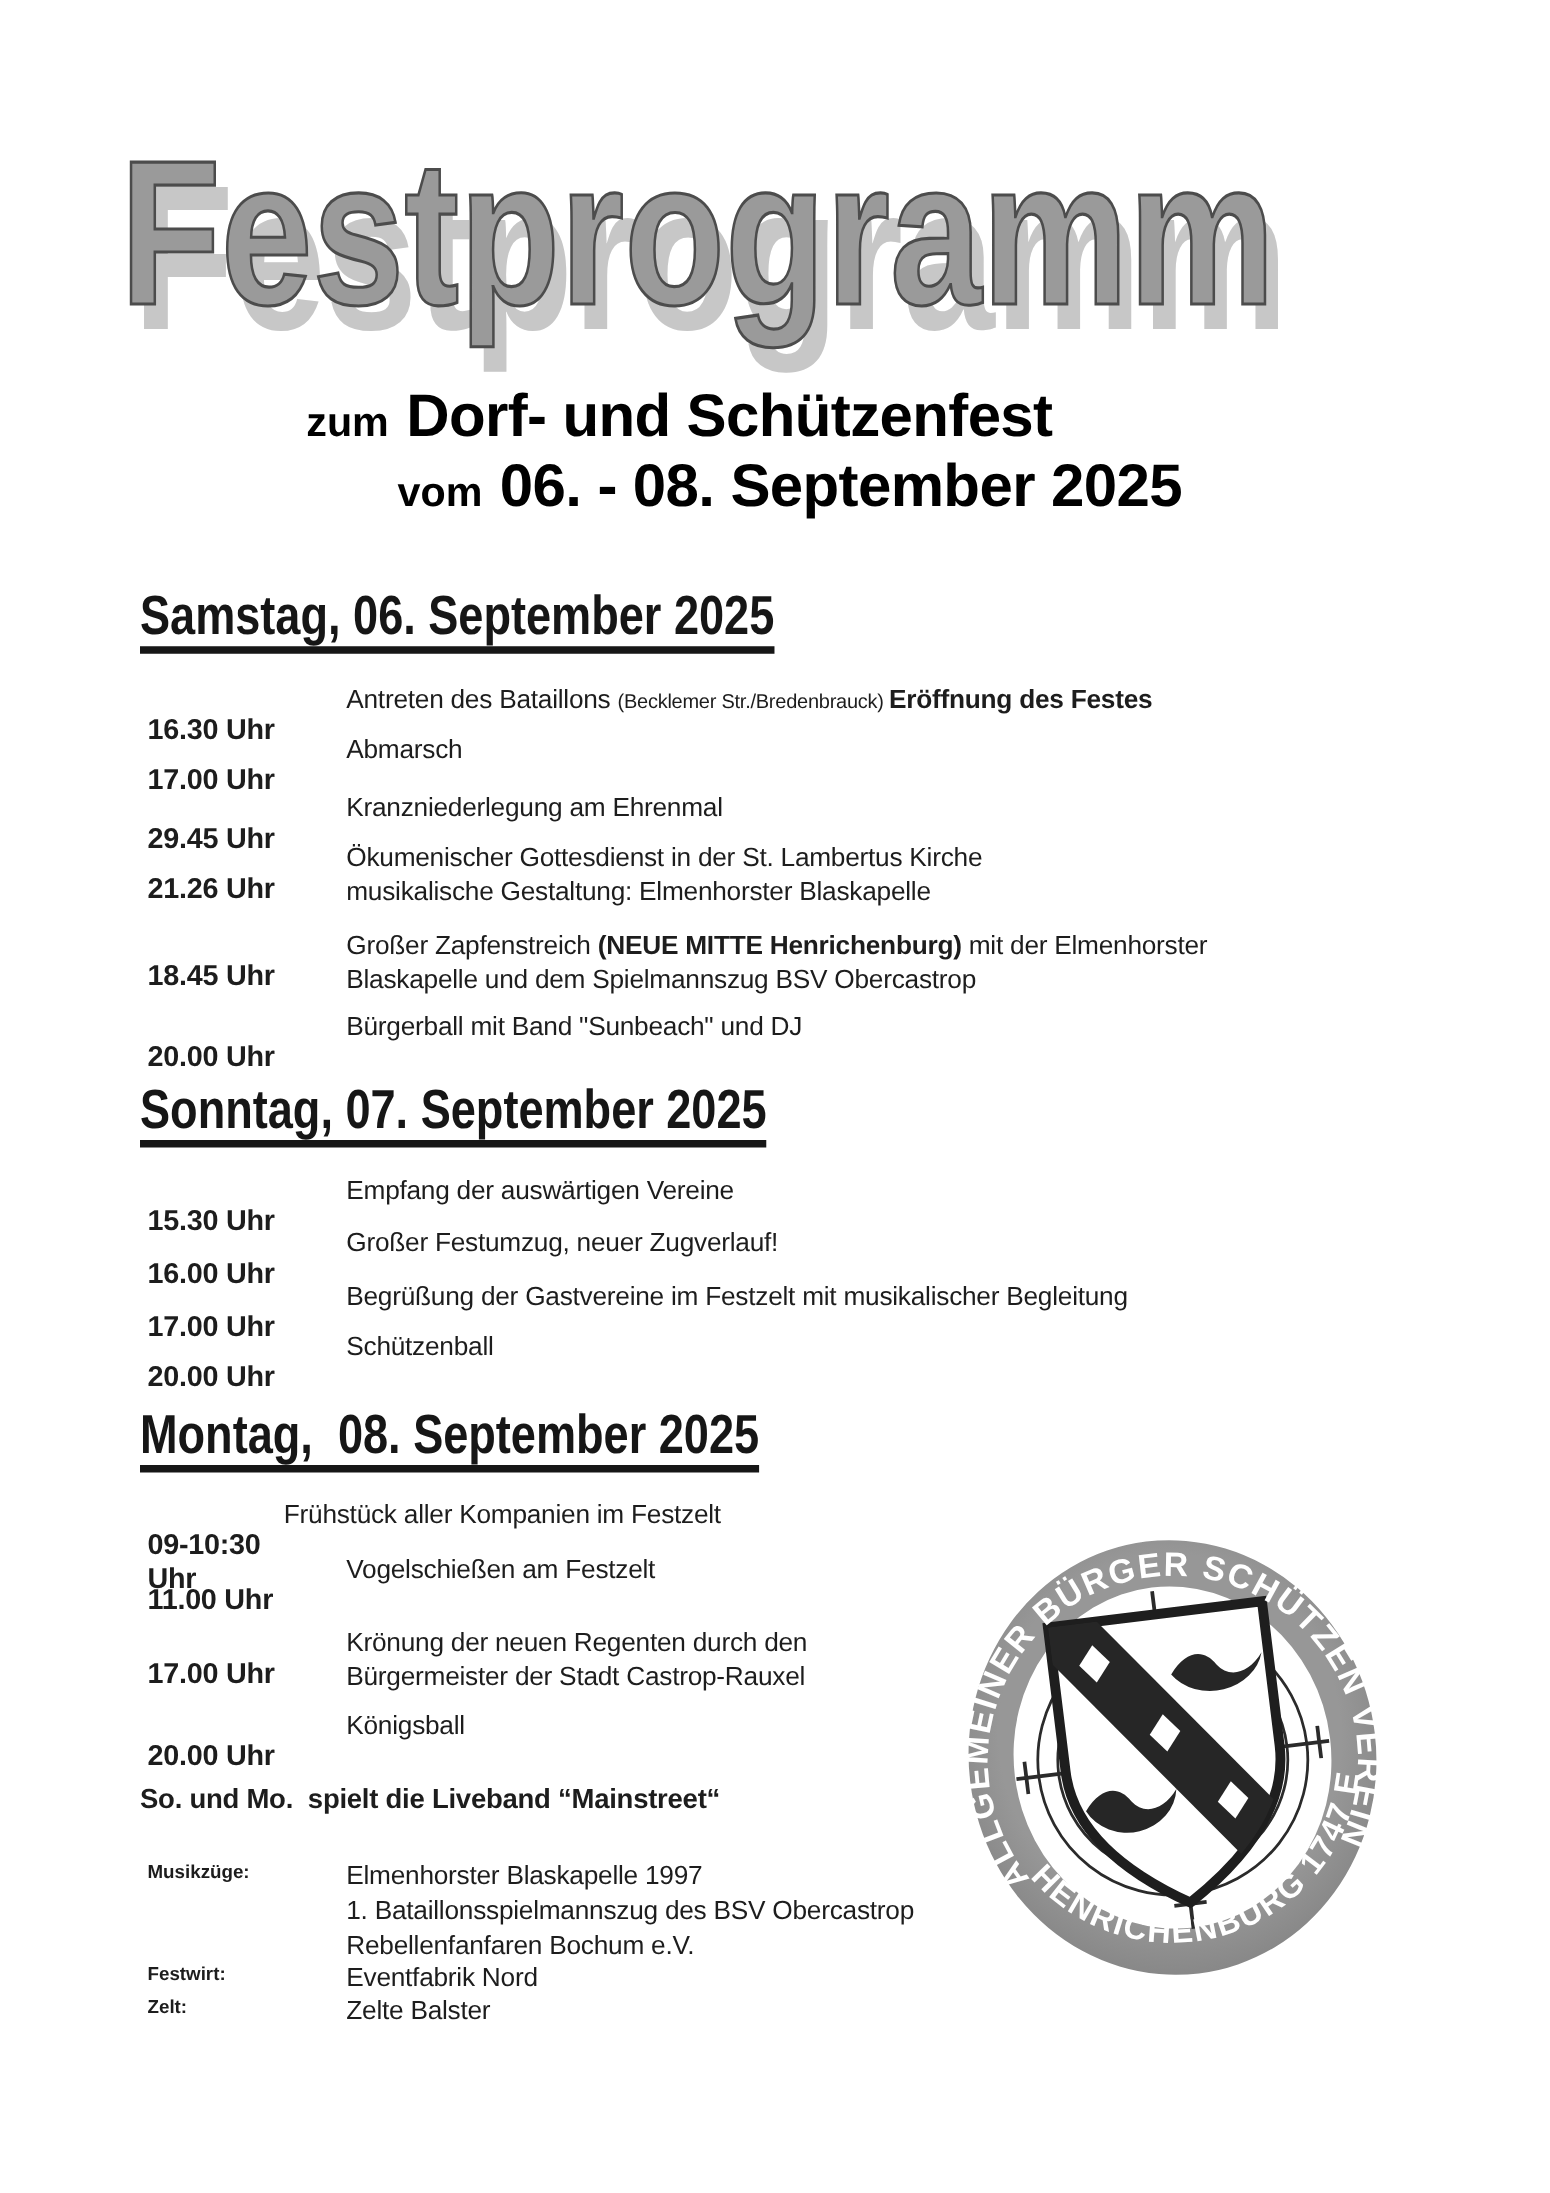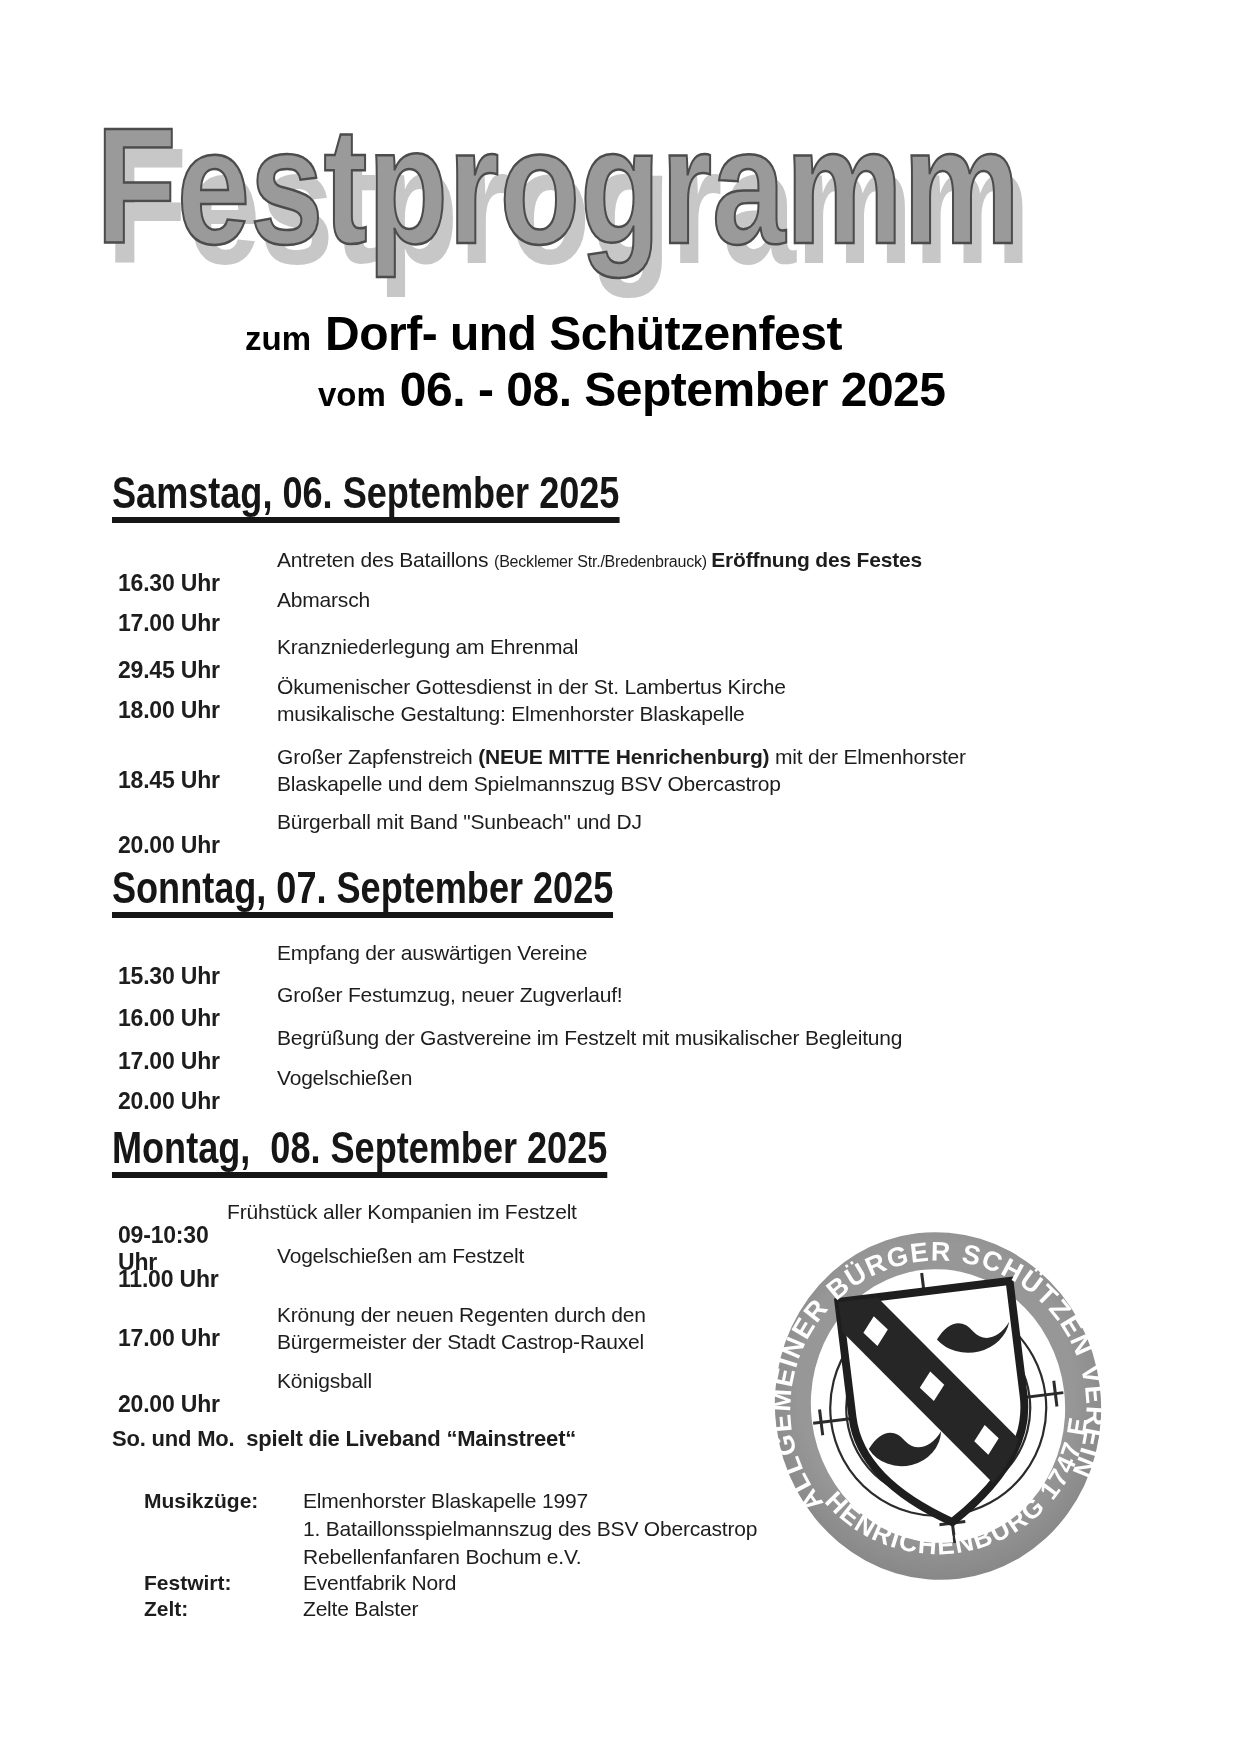--- a/index.html
+++ b/index.html
@@ -33,21 +33,21 @@
   .time { font-size:23px; font-weight:700; width:159px; flex:none; letter-spacing:-0.2px;margin-top:24px; }
   .row.near .time { width:109px; }
   .desc { font-size:21px; line-height:27px; max-width:740px; letter-spacing:-0.2px; }
   .desc .line { display:block; }
   .seg-small { font-size:16px; }
   .seg-bold { font-weight:700; }
 
   .note-line { position:absolute; left:112px; font-size:22px; font-weight:700; letter-spacing:-0.2px; }
 
   .info-row { position:absolute; left:118px; display:flex; }
-  .info-label { font-size:21px; font-weight:700; width:159px; flex:none;margin-left:26px; }
+  .info-label { font-size:15px; font-weight:700; width:159px; flex:none; }
   .info-value { font-size:21px; letter-spacing:-0.2px; white-space:nowrap; }
 
   .seal { position:absolute; left:768px; top:1226px; width:340px; height:360px; }
   .seal text { font-family:"Liberation Sans","DejaVu Sans",sans-serif; }
 </style>
 </head>
 <body>
 
 <div class="page">
 
@@ -70,21 +70,21 @@
   </div>
   <div class="row" style="top:586px">
     <span class="time">17.00 Uhr</span>
     <span class="desc">Abmarsch</span>
   </div>
   <div class="row" style="top:633px">
     <span class="time">29.45 Uhr</span>
     <span class="desc">Kranzniederlegung am Ehrenmal</span>
   </div>
   <div class="row" style="top:673px">
-    <span class="time">18.00 Uhr</span>
+    <span class="time">21.26 Uhr</span>
     <span class="desc">
       <span class="line">Ökumenischer Gottesdienst in der St. Lambertus Kirche</span>
       <span class="line">musikalische Gestaltung: Elmenhorster Blaskapelle</span>
     </span>
   </div>
   <div class="row" style="top:743px">
     <span class="time">18.45 Uhr</span>
     <span class="desc">
       <span class="line"><span>Großer Zapfenstreich </span><span class="seg-bold">(NEUE MITTE Henrichenburg)</span><span> mit der Elmenhorster</span></span>
       <span class="line">Blaskapelle und dem Spielmannszug BSV Obercastrop</span>
@@ -104,21 +104,21 @@
   <div class="row" style="top:981px">
     <span class="time">16.00 Uhr</span>
     <span class="desc">Großer Festumzug, neuer Zugverlauf!</span>
   </div>
   <div class="row" style="top:1024px">
     <span class="time">17.00 Uhr</span>
     <span class="desc">Begrüßung der Gastvereine im Festzelt mit musikalischer Begleitung</span>
   </div>
   <div class="row" style="top:1064px">
     <span class="time">20.00 Uhr</span>
-    <span class="desc">Vogelschießen</span>
+    <span class="desc">Schützenball</span>
   </div>
 
   <div class="day-heading" style="top:1125px">Montag,&nbsp; 08. September 2025</div>
 
   <div class="row near" style="top:1198px">
     <span class="time">09-10:30 Uhr</span>
     <span class="desc">Frühstück aller Kompanien im Festzelt</span>
   </div>
   <div class="row" style="top:1242px">
     <span class="time">11.00 Uhr</span>

